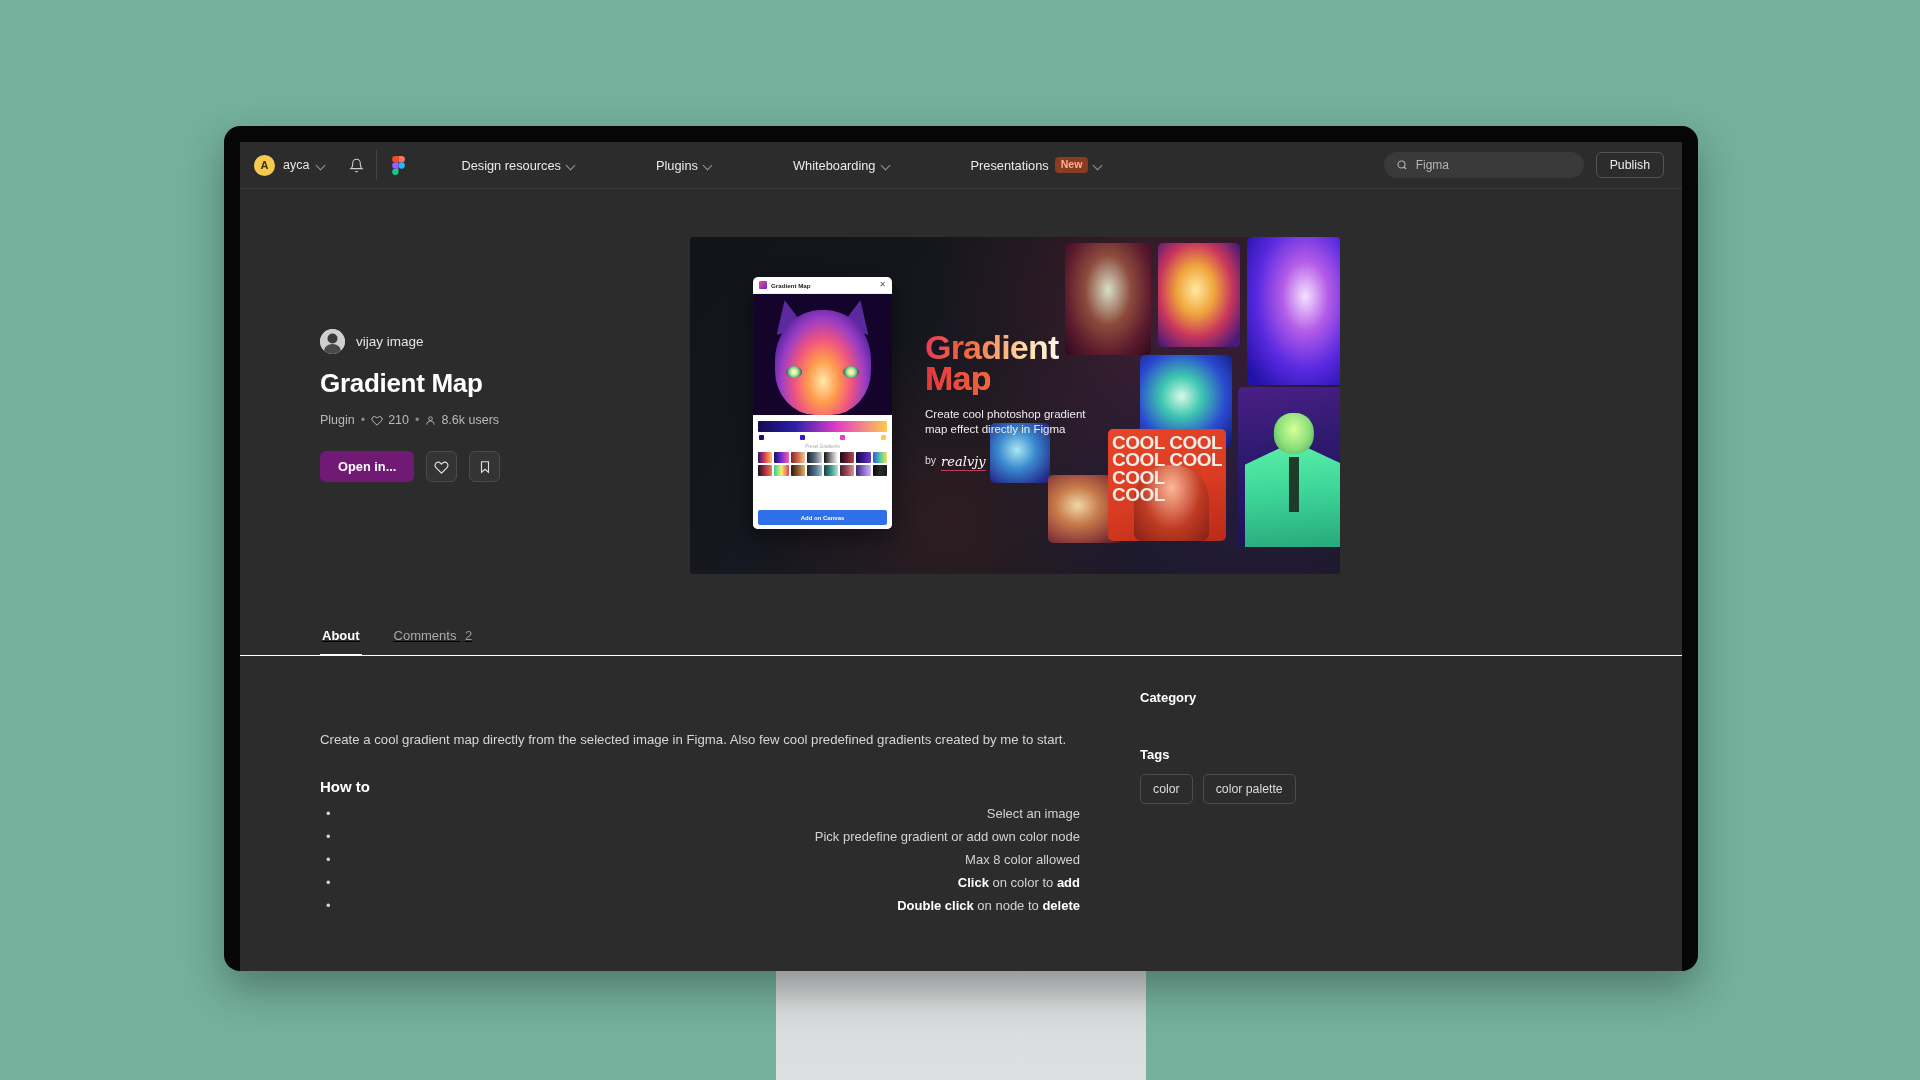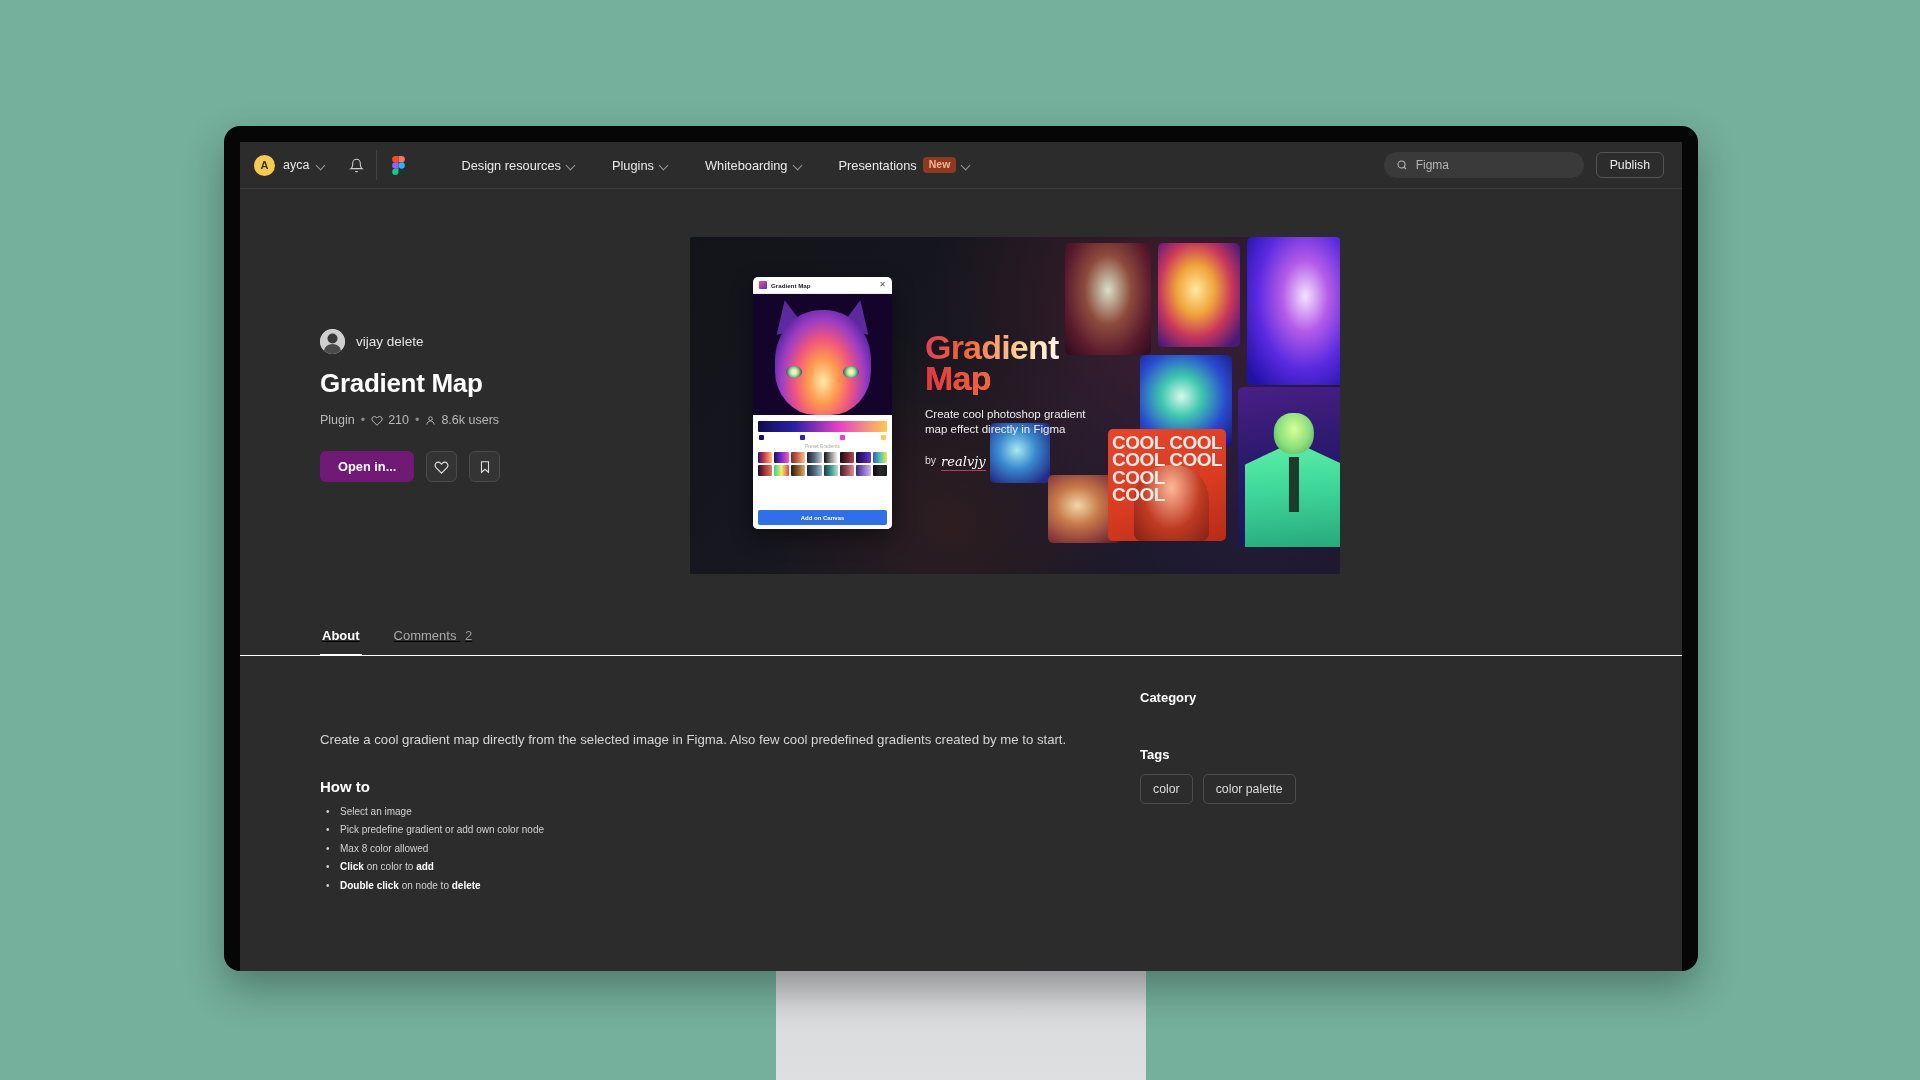--- a/index.html
+++ b/index.html
@@ -118,20 +118,21 @@
     width: 30px; height: 30px;
     display: flex;
     align-items: center;
     justify-content: center;
   }
   .nav-menu {
     display: flex;
     align-items: center;
     margin-left: 30px;
     height: 100%;
+    gap: 44px;
   }
   .nav-item {
     display: flex;
     align-items: center;
     gap: 6px;
     padding: 0 18px;
     height: 100%;
     font-size: 12.8px;
     color: #eaeaea;
     font-weight: 500;
@@ -559,26 +560,27 @@
   .howto-title {
     font-size: 15px;
     font-weight: bold;
     color: #ffffff;
     margin-bottom: 9px;
   }
   .howto-list {
     list-style: none;
   }
   .howto-list li {
-    font-size: 10px;
+    font-size: 13px;
     color: #d2d2d2;
     line-height: 1.55;
     padding-left: 20px;
     position: relative;
     margin-bottom: 3px;
+    text-align: right;
   }
   .howto-list li::before {
     content: "•";
     position: absolute;
     left: 6px;
     color: #d2d2d2;
   }
   .howto-list b { color: #ffffff; font-weight: bold; }
 
   .about-side {
@@ -673,21 +675,21 @@
       <div class="hero">
         <div class="hero-info">
           <div class="author-row">
             <div class="author-avatar">
               <svg width="25" height="25" viewBox="0 0 25 25">
                 <circle cx="12.5" cy="12.5" r="12.5" fill="#cfcfcf"></circle>
                 <circle cx="12.5" cy="9.5" r="5" fill="#3a3a3a"></circle>
                 <ellipse cx="12.5" cy="22" rx="8.5" ry="7" fill="#4a4a4a"></ellipse>
               </svg>
             </div>
-            <span class="author-name">vijay delete</span>
+            <span class="author-name">vijay image</span>
           </div>
 
           <div class="plugin-title">Gradient Map</div>
 
           <div class="meta-row">
             <span>Plugin</span>
             <span class="meta-sep">•</span>
             <span class="meta-grp">
               <svg width="12" height="12" viewBox="0 0 24 24" fill="none" stroke="#b9b9b9" stroke-width="2">
                 <path d="M20.8 6.6a5 5 0 0 0-7.1 0L12 8.3l-1.7-1.7a5 5 0 1 0-7.1 7.1l8.8 8.8 8.8-8.8a5 5 0 0 0 0-7.1z"></path>

